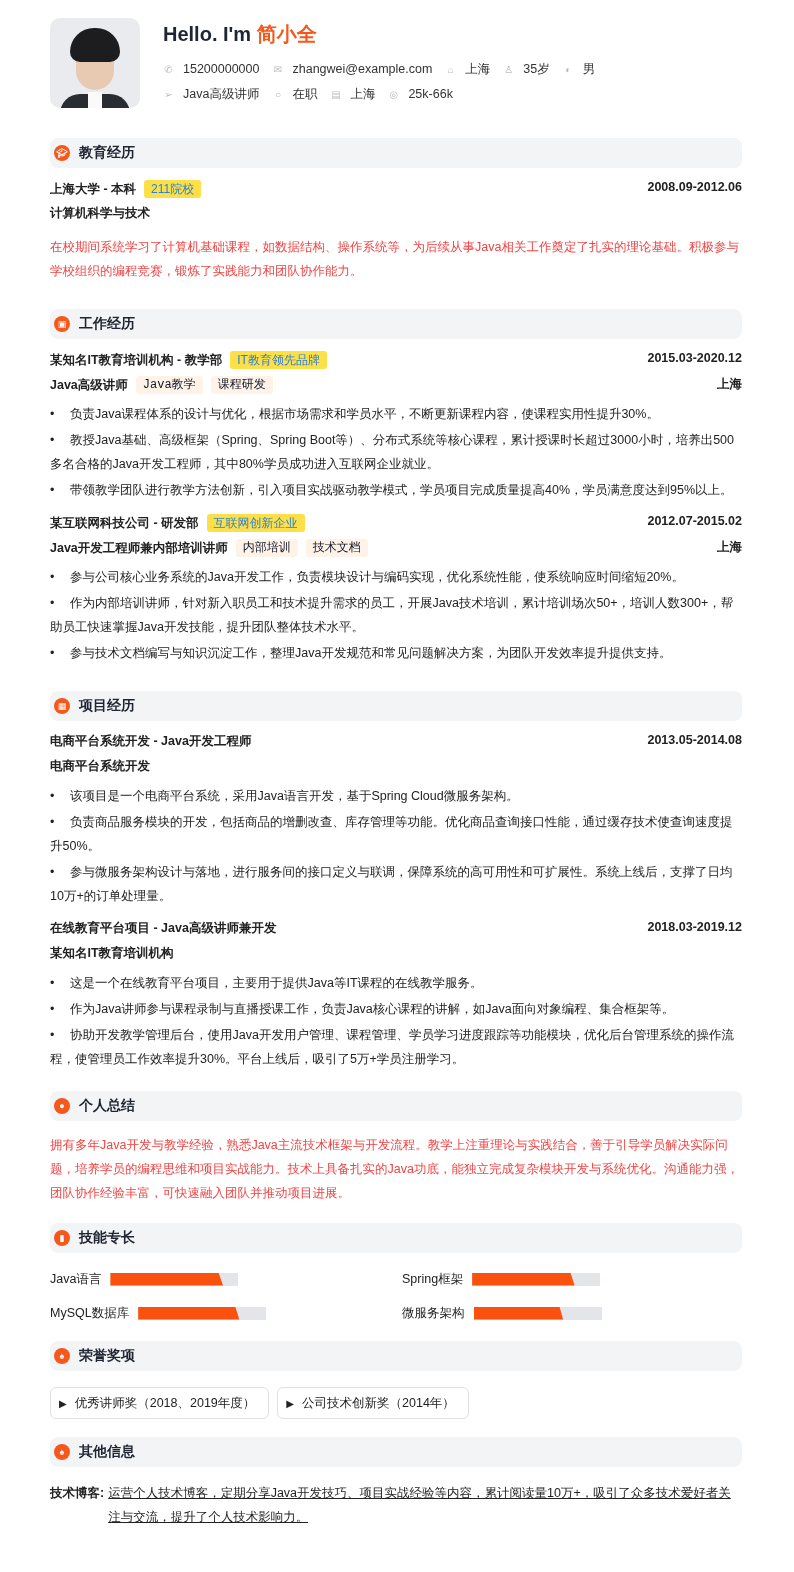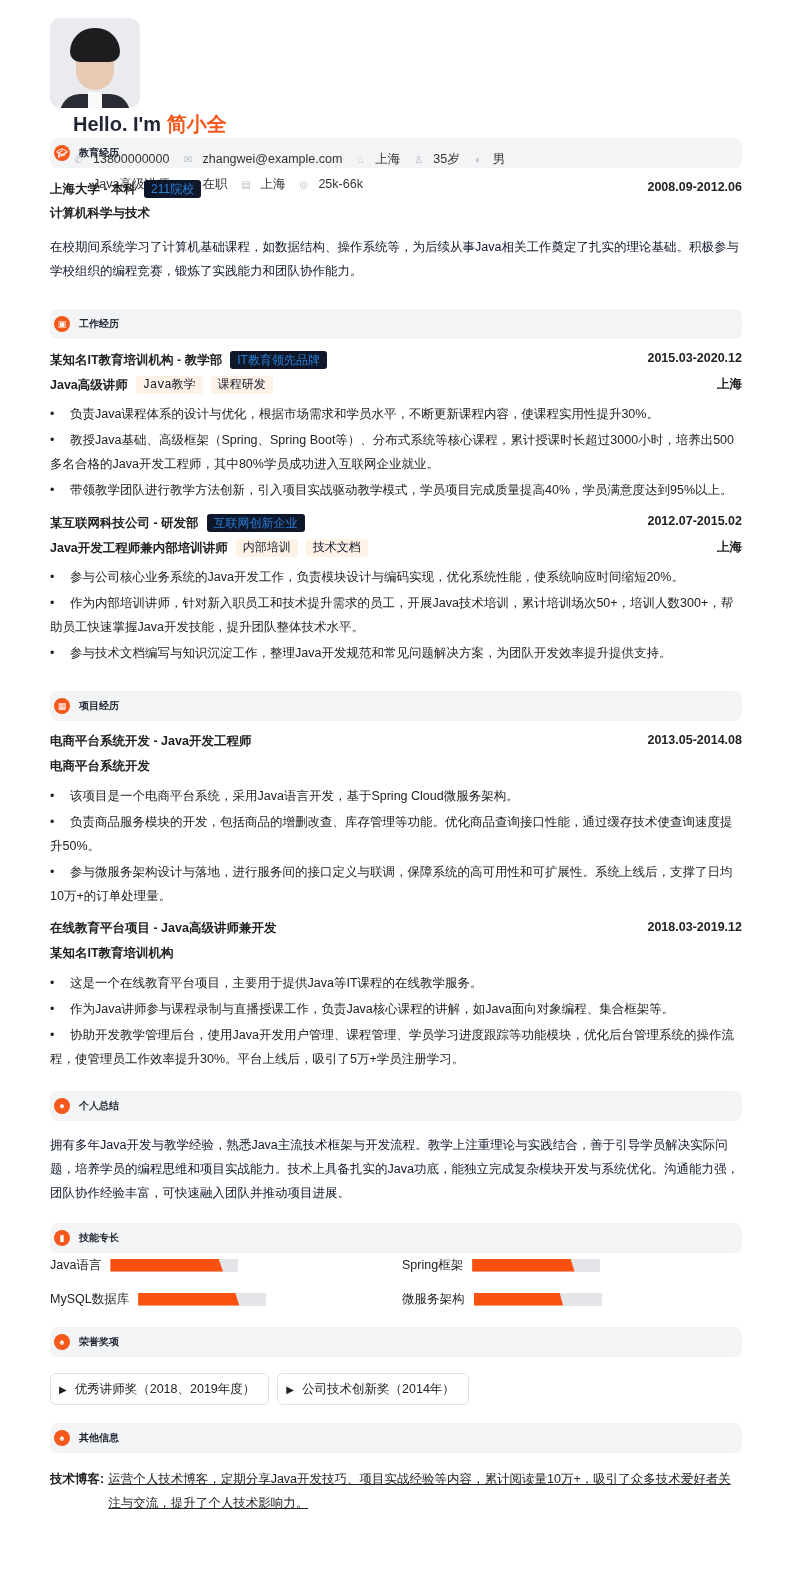--- a/index.html
+++ b/index.html
@@ -1,49 +1,49 @@
 <!DOCTYPE html>
 <html><head>
 <meta charset="utf-8">
 <style>
   * { box-sizing: border-box; margin: 0; padding: 0; }
   body { width: 794px; height: 1572px; background: #fff; font-family: "Liberation Sans", "DejaVu Sans", sans-serif; color: #222; font-size: 12px; position: relative; overflow: hidden; }
   .page { position: absolute; left: 50px; top: 18px; width: 692px; }
-  .header { display: flex; height: 92px; flex-direction: column; }
+  .header { display: flex; height: 92px; }
   .avatar { width: 90px; height: 90px; border-radius: 10px; background: #e9ebee; position: relative; overflow: hidden; flex-shrink: 0; }
   .avatar .hair { position: absolute; left: 20px; top: 10px; width: 50px; height: 34px; background: #1d1d1f; border-radius: 24px 24px 10px 10px; }
   .avatar .face { position: absolute; left: 26px; top: 22px; width: 38px; height: 50px; background: #e8c9b2; border-radius: 18px 18px 20px 20px; }
   .avatar .suit { position: absolute; left: 10px; top: 76px; width: 70px; height: 20px; background: #2a2c33; border-radius: 20px 20px 0 0; }
   .avatar .shirt { position: absolute; left: 38px; top: 74px; width: 14px; height: 20px; background: #fafafa; }
   .hinfo { margin-left: 23px; padding-top: 3px; }
   .hello { font-size: 20px; font-weight: bold; color: #1f2533; height: 30px; }
   .hello .name { color: #f4581c; }
   .meta { display: flex; align-items: center; margin-top: 9px; height: 18px; font-size: 12.5px; color: #333; }
   .meta.row2 { margin-top: 7px; }
   .meta .ic { width: 11px; height: 11px; margin-right: 9px; color: #b8bcc3; font-size: 10px; line-height: 11px; text-align: center; display: inline-block; }
   .meta .it { margin-right: 13px; display: flex; align-items: center; }
 
   .sec-title { margin-top: 26px; height: 30px; background: #f3f4f5; border-radius: 8px; display: flex; align-items: center; padding-left: 4px; }
   .sec-title .sico { width: 16px; height: 16px; border-radius: 50%; background: #f4581c; color: #fff; font-size: 9px; line-height: 16px; text-align: center; margin-right: 9px; font-weight: bold; }
-  .sec-title .stxt { font-size: 10px; font-weight: bold; color: #1f2533; }
+  .sec-title .stxt { font-size: 14px; font-weight: bold; color: #1f2533; }
   .sec-title.first { margin-top: 28px; }
 
   .row { display: flex; justify-content: space-between; align-items: flex-start; height: 22px; margin-top: 12px; font-size: 12.5px; }
   .row .l { display: flex; align-items: center; font-weight: bold; }
   .row .r { font-weight: bold; }
   .tag { margin-left: 8px; padding: 1px 7px; font-size: 12px; font-weight: normal; border-radius: 3px; height: 18px; line-height: 16px; }
-  .tag.blue { background: #0f172a; color: #2a7fd6; }
+  .tag.blue { background: #fde047; color: #2a7fd6; }
   .tag.orange { background: #fff2e6; color: #0f172a; font-family: Liberation Mono, monospace; }
   .row.sub { margin-top: 3px; }
-  .para { margin-top: 8px; line-height: 24px; font-size: 12.5px; color: #0f172a; }
+  .para { margin-top: 8px; line-height: 24px; font-size: 12.5px; color: #ef4444; }
   ul.bul { list-style: none; margin-top: 4px; }
   ul.bul li { font-size: 12.5px; line-height: 24px; margin-top: 2px; padding-left: 0; }
   ul.bul li .dot { display: inline-block; width: 20px; }
 
-  .skills { display: grid; grid-template-columns: 352px 340px; row-gap: 10px; }
+  .skills { display: grid; grid-template-columns: 352px 340px; row-gap: 10px; margin-top: 14px; }
   .skill { display: flex; align-items: center; height: 24px; font-size: 12.5px; }
   .skill .sl { margin-right: 9px; }
   .bar { height: 13px; background: #e4e5e8; width: 128px; position: relative; }
   .bar .fill { position: absolute; left: 0; top: 0; height: 13px; background: #fa520e; clip-path: polygon(0 0, 96% 0, 100% 100%, 0 100%); }
 
   .awards { display: flex; margin-top: 16px; }
   .award { height: 32px; border: 1px solid #dfe1e4; border-radius: 6px; padding: 0 13px 0 8px; display: flex; align-items: center; margin-right: 8px; font-size: 12.5px; background: #fff; }
   .award .tri { font-size: 10px; margin-right: 8px; }
 
   .other { display: flex; margin-top: 14px; font-size: 12.5px; line-height: 24px; }
@@ -62,21 +62,21 @@
         <div class="face"></div>
         <div class="hair"></div>
     </div>
     <div class="hinfo">
       <div class="hello">
         <span>Hello. I'm </span><span class="name">简小全</span>
       </div>
       <div class="meta">
         <span class="it">
             <span class="ic">✆</span>
-            <span>13800000000</span>
+            <span>15200000000</span>
           </span>
         <span class="it">
             <span class="ic">✉</span>
             <span>zhangwei@example.com</span>
           </span>
         <span class="it">
             <span class="ic">⌂</span>
             <span>上海</span>
           </span>
         <span class="it">

